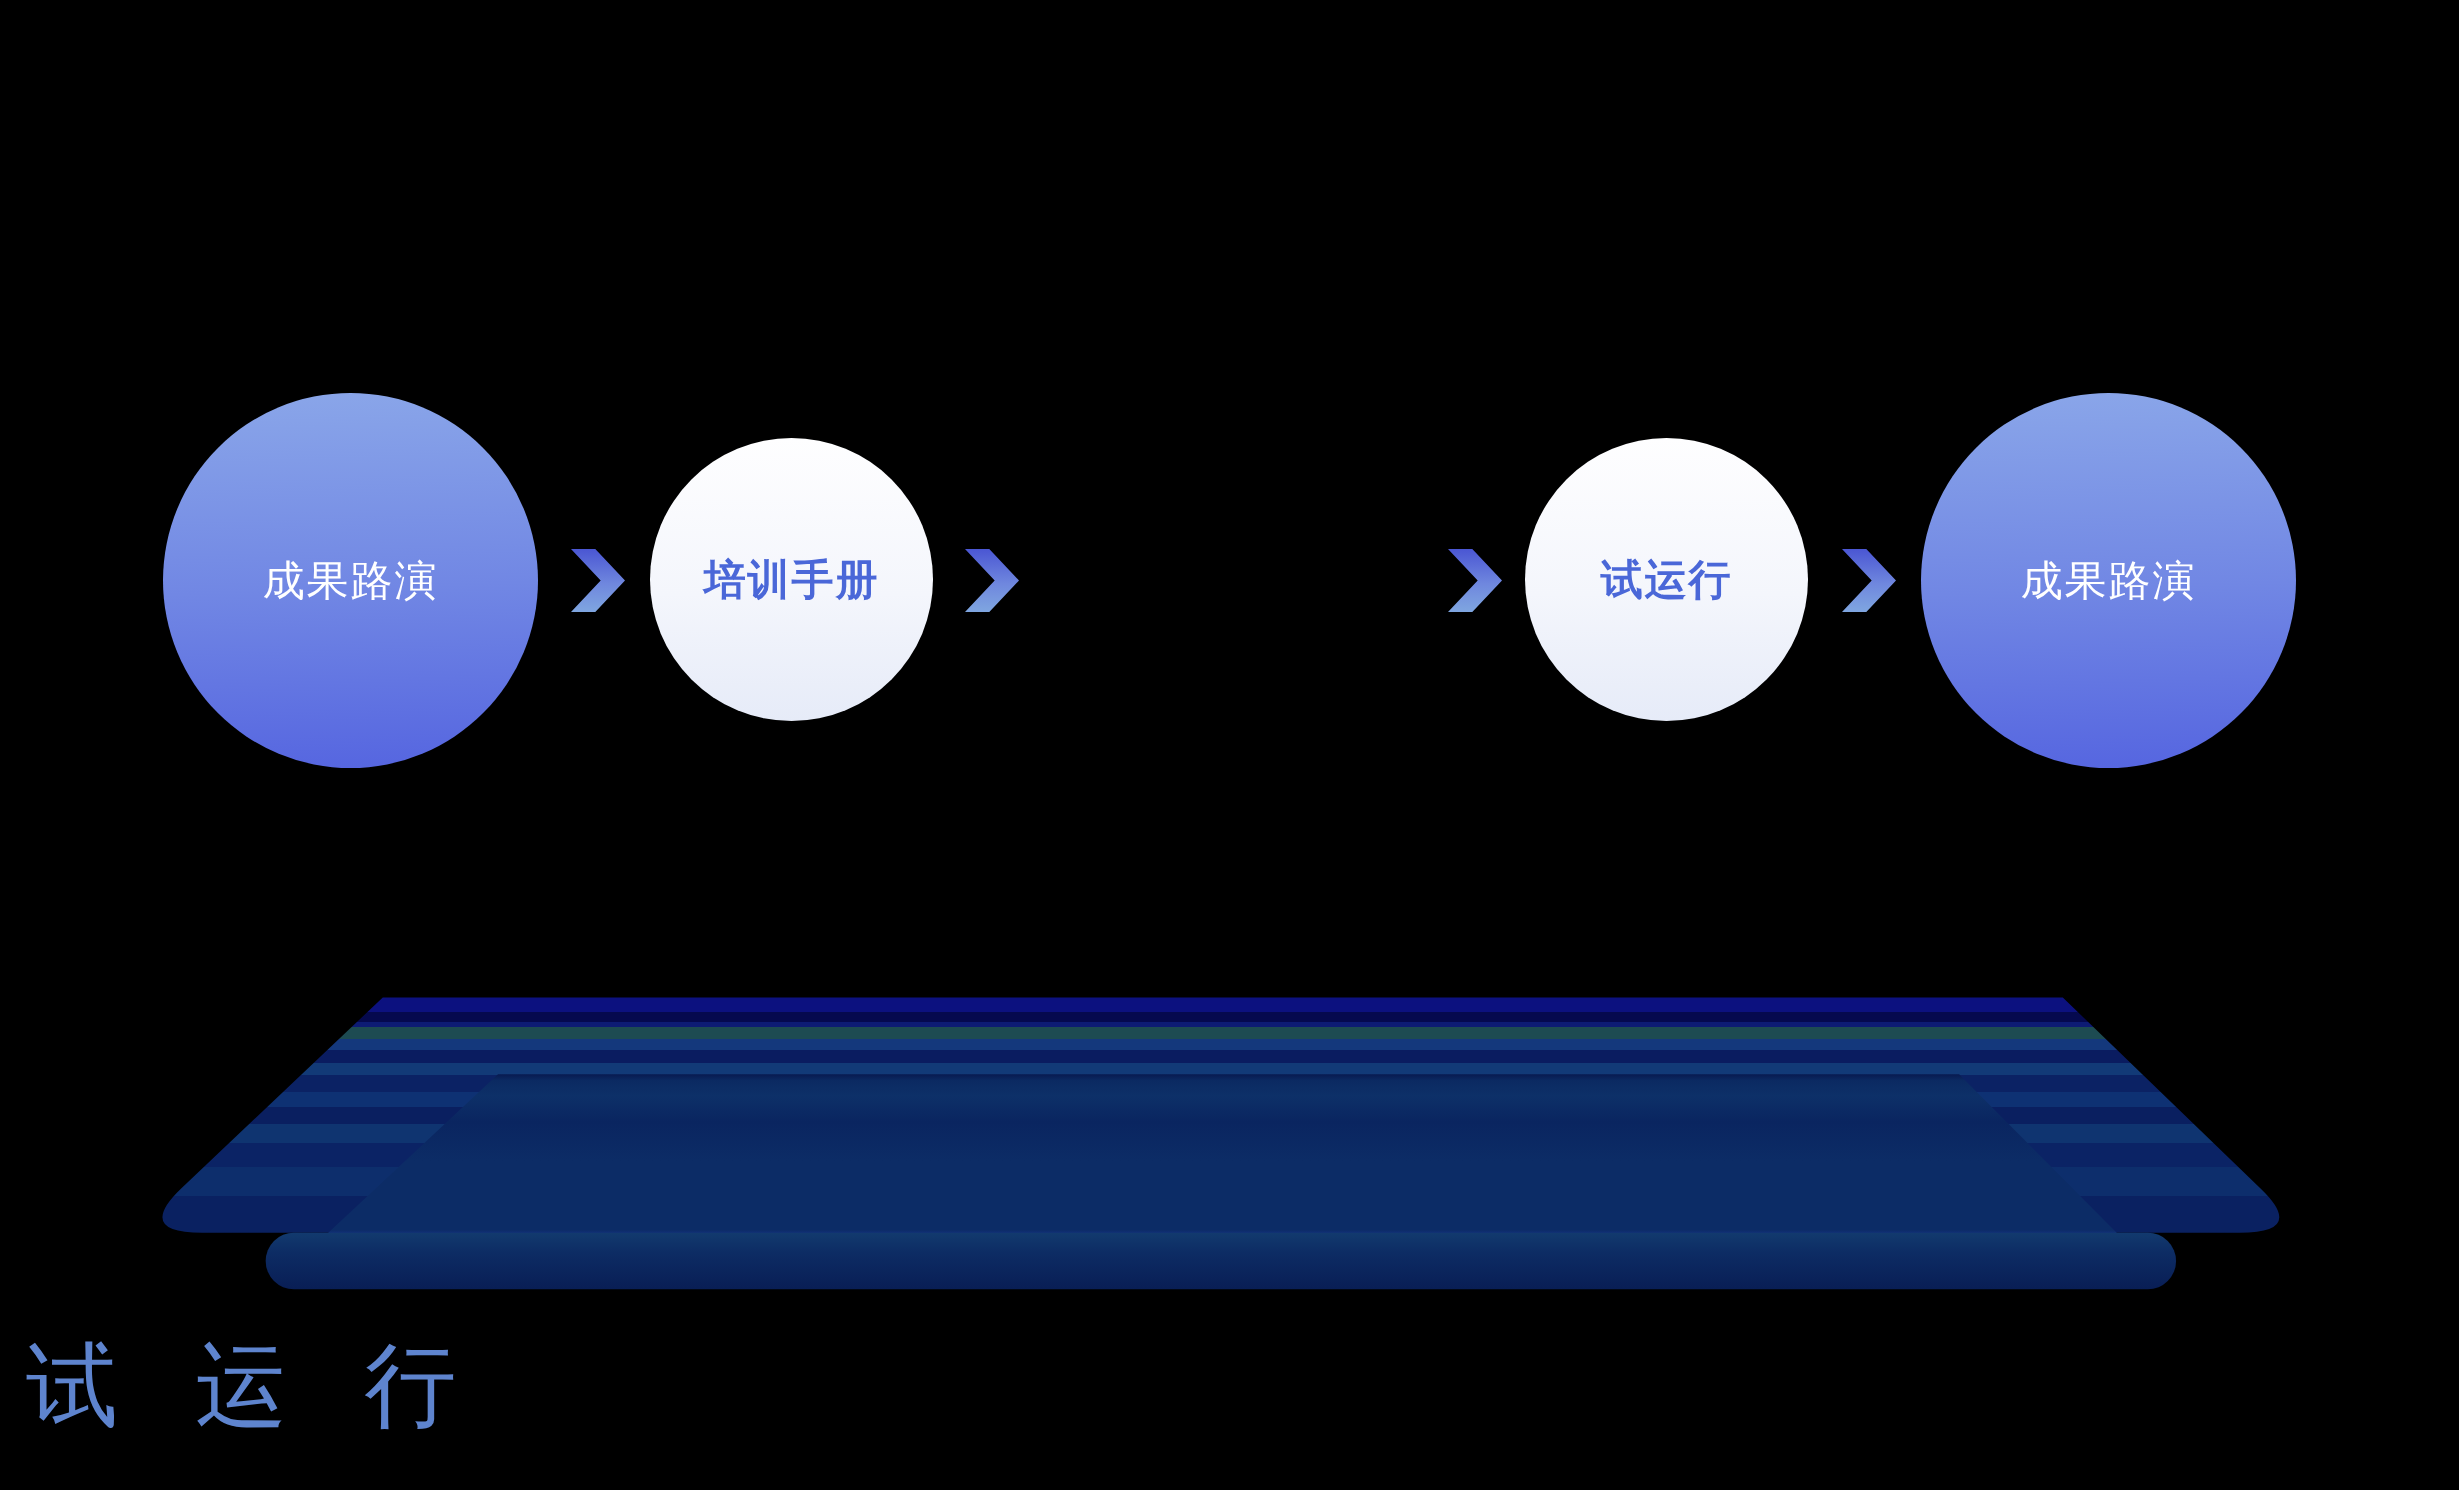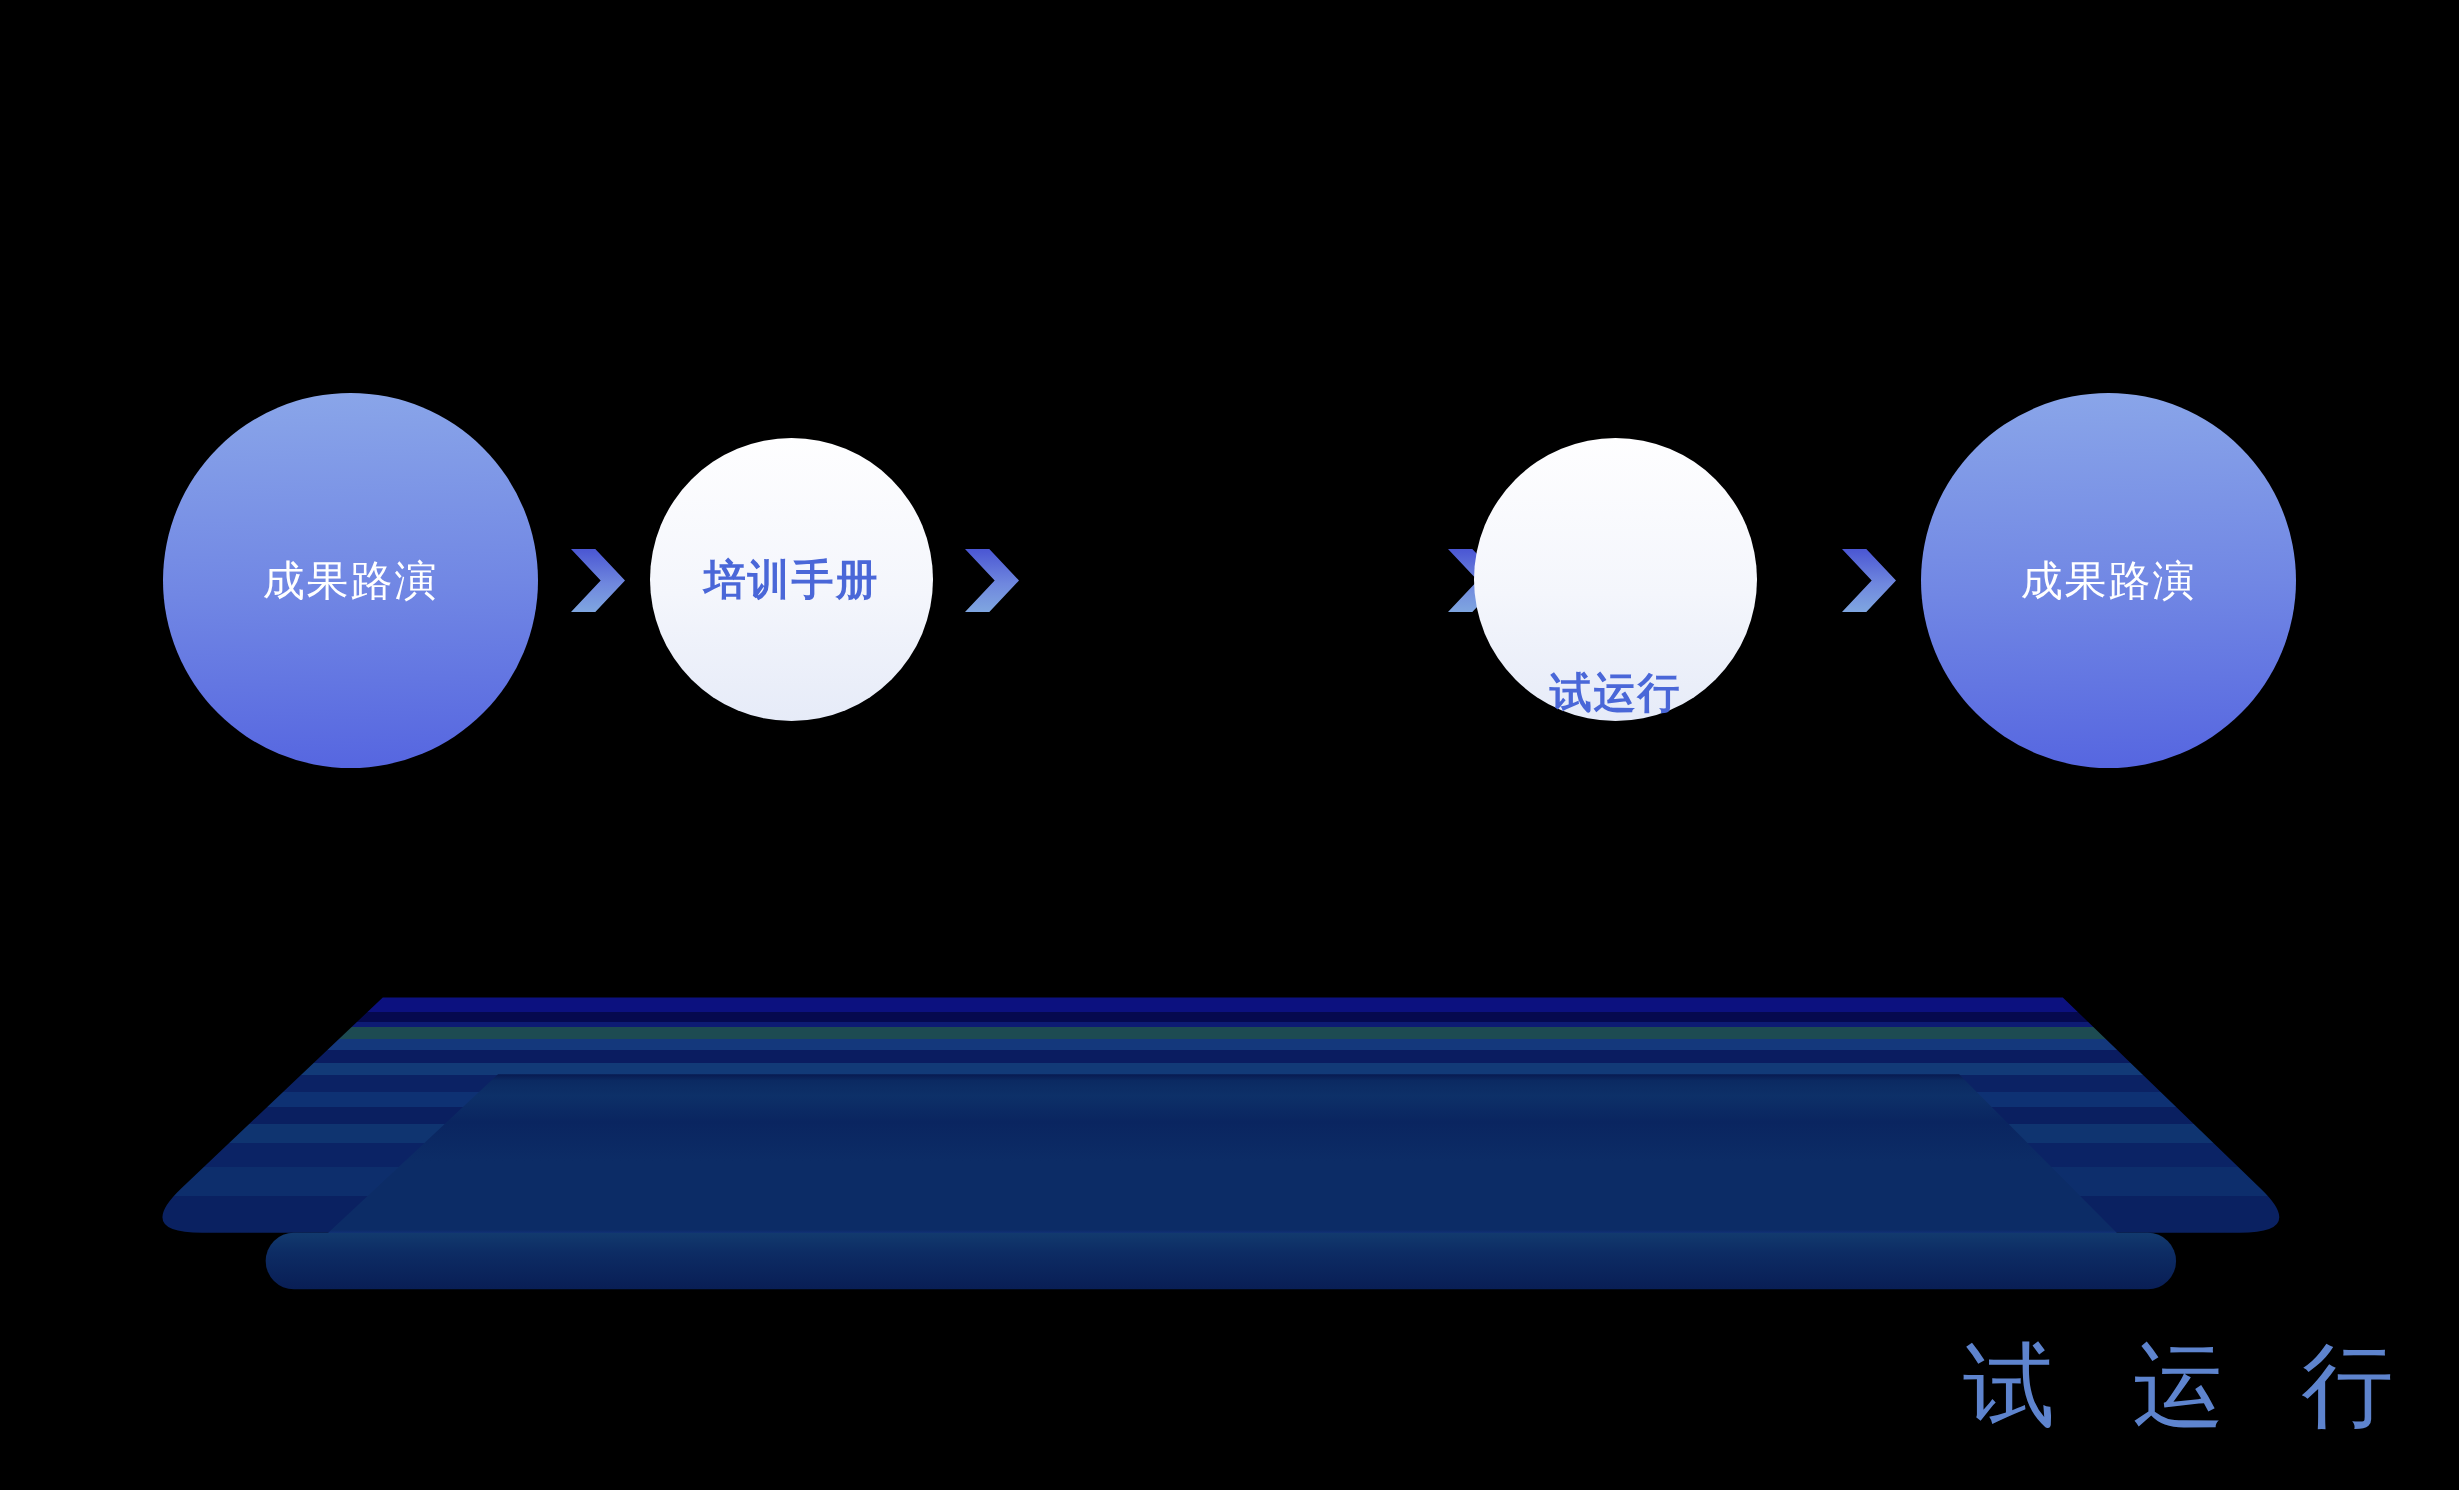--- a/index.html
+++ b/index.html
@@ -29,21 +29,21 @@
     background: linear-gradient(178deg, #8AA6E9 0%, #7187E4 52%, #5565E0 100%);
     color: #FFFFFF;
   }
   .step.white {
     background: linear-gradient(180deg, #FEFEFF 0%, #F4F6FC 55%, #E6EBF8 100%);
     color: #4A67D8;
   }
   .step.c1 { left: 163px; }
   .step.c2 { left: 650px; }
   .step.c3 { left: 1042px; }
-  .step.c4 { left: 1474px; align-items: flex-end; }
+  .step.c4 { left: 1525px; }
   .step.c5 { left: 1921px; }
 
   
   .chev {
     position: absolute;
     top: 549px;
     width: 54px;
     height: 63px;
     background: linear-gradient(180deg, #4A56D3 0%, #6F87DE 55%, #7FA6E0 100%);
     clip-path: polygon(0% 0%, 45% 0%, 100% 50%, 45% 100%, 0% 100%, 55% 50%);
@@ -61,25 +61,26 @@
     width: 2459px;
     height: 384px;
   }
 
   
   .caption {
     position: absolute;
     left: 0;
     top: 1324px;
     width: 2419px;
-    text-align: right;
+    text-align: left;
     font-size: 92px;
     font-weight: 300;
     letter-spacing: 0.28em;
     color: #5E84CE;
+    padding-left: 26px;
   }
 </style>
 </head>
 <body>
 
 <div class="stage">
 
   <div class="step large blue c1">
     <span>成果路演</span>
   </div>

